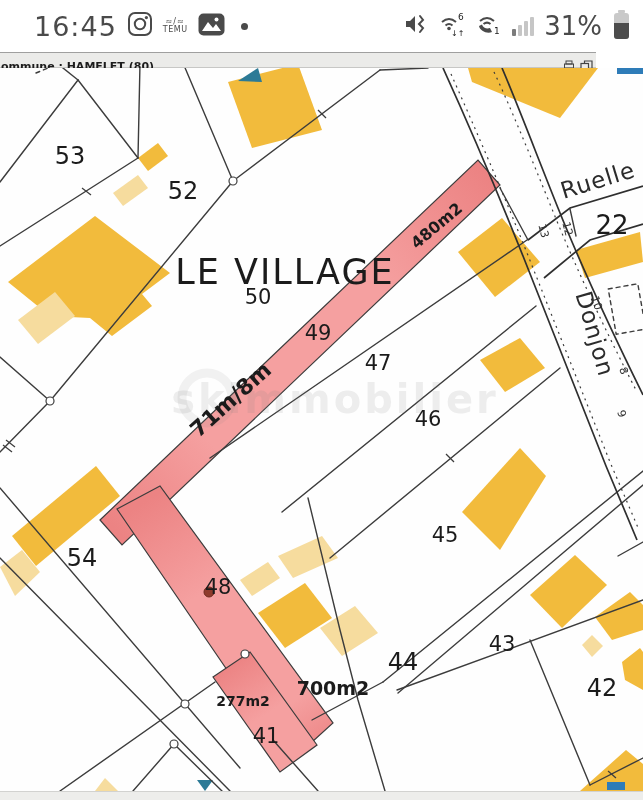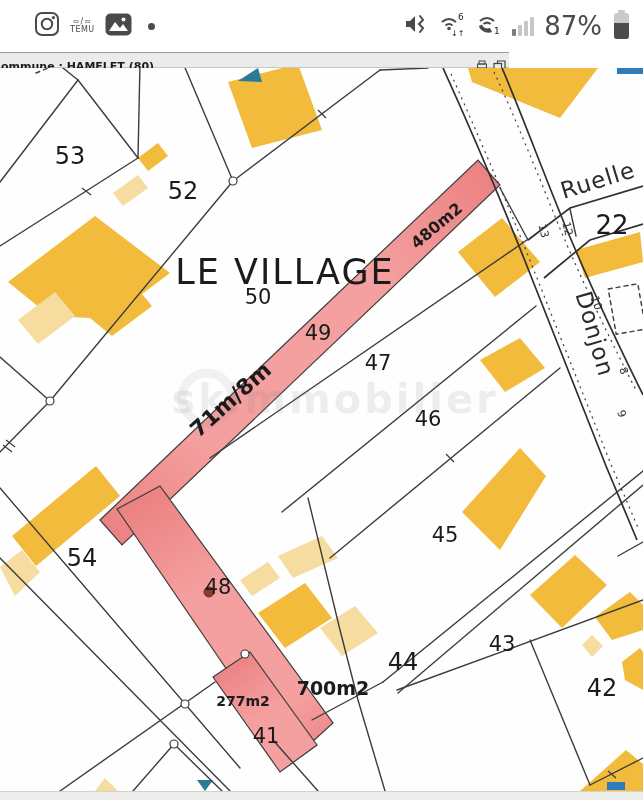--- a/index.html
+++ b/index.html
@@ -17,21 +17,21 @@
   .temu .mini{font-size:8px;letter-spacing:1px;}
   .temu .lbl{font-size:8px;font-weight:normal;letter-spacing:.5px;}
   .sb-dot{width:7px;height:7px;border-radius:50%;background:var(--c-status);margin-left:6px;}
   .sigbars{display:flex;align-items:flex-end;gap:2px;height:20px;}
   .sigbars i{display:block;width:4px;border-radius:1px;}
   .battery{position:relative;width:15px;height:26px;border-radius:3px;background:#c9c9c9;margin-left:2px;}
   .battery:before{content:"";position:absolute;left:4px;top:-3px;width:7px;height:3px;background:#c9c9c9;border-radius:1px;}
   .battery .fill{position:absolute;left:0;bottom:0;width:100%;height:60%;background:#4c4c4c;border-radius:0 0 3px 3px;}
 
   
-  .appbar{position:absolute;left:0;top:52px;width:509px;height:16px;background:#ebebe9;
+  .appbar{position:absolute;left:0;top:52px;width:596px;height:16px;background:#ebebe9;
           border-top:1px solid #9f9f9f;border-bottom:1px solid #c7c7c5;box-sizing:border-box;
           display:flex;align-items:center;justify-content:space-between;padding:12px 3px 0 1px;}
   .appbar .title{font-size:11px;font-weight:bold;color:#1c1c1c;white-space:nowrap;}
   .appbar .acts{display:flex;align-items:center;gap:5px;}
 
   
   .mapwrap{position:absolute;left:0;top:68px;width:643px;height:723px;background:#fefefe;}
   .bottomstrip{position:absolute;left:0;top:791px;width:643px;height:9px;background:#ededeb;border-top:1px solid #d2d2d0;}
 
   svg text{fill:var(--c-label);}
@@ -55,20 +55,21 @@
   .wm{font-size:40px;font-weight:bold;letter-spacing:3px;fill:rgba(125,125,125,0.13);}
   .wmc{fill:none;stroke:rgba(125,125,125,0.10);stroke-width:9;}
   .strip{stroke:var(--c-line);stroke-width:1.2;}
   .icn{stroke:var(--c-status);fill:none;stroke-width:2;}
 </style>
 </head>
 <body>
 
 <div class="statusbar">
   <div class="sb-left">
+    <span class="sb-time">16:45</span>
     <span>
       <svg width="26" height="26" viewBox="0 0 26 26">
         <rect x="2" y="2" width="22" height="22" rx="6" class="icn"></rect>
         <circle cx="13" cy="13" r="5.2" class="icn"></circle>
         <circle cx="19.4" cy="6.6" r="1.6" fill="var(--c-status)"></circle>
       </svg>
     </span>
     <span class="temu">
       <span class="mini">≈/≈</span>
       <span class="lbl">TEMU</span>
@@ -105,21 +106,21 @@
         <path d="M4,14 C5,19 12,22 17,20 L15,16 C12,17.3 8,16 7,12.5 Z" fill="var(--c-status)"></path>
         <text x="19" y="22" font-size="9" fill="var(--c-status)">1</text>
       </svg>
     </span>
     <span class="sigbars">
       <i style="height:7px;background:#7c7c7c;"></i>
       <i style="height:11px;background:#c6c6c6;"></i>
       <i style="height:15px;background:#c6c6c6;"></i>
       <i style="height:19px;background:#c6c6c6;"></i>
     </span>
-    <span class="sb-pct">87%</span>
+    <span class="sb-pct">31%</span>
     <span class="battery">
         <span class="fill"></span>
       </span>
   </div>
 </div>
 
 <div class="appbar">
   <span class="title">ommune : HAMELET (80)</span>
   <span class="acts">
     <span>

